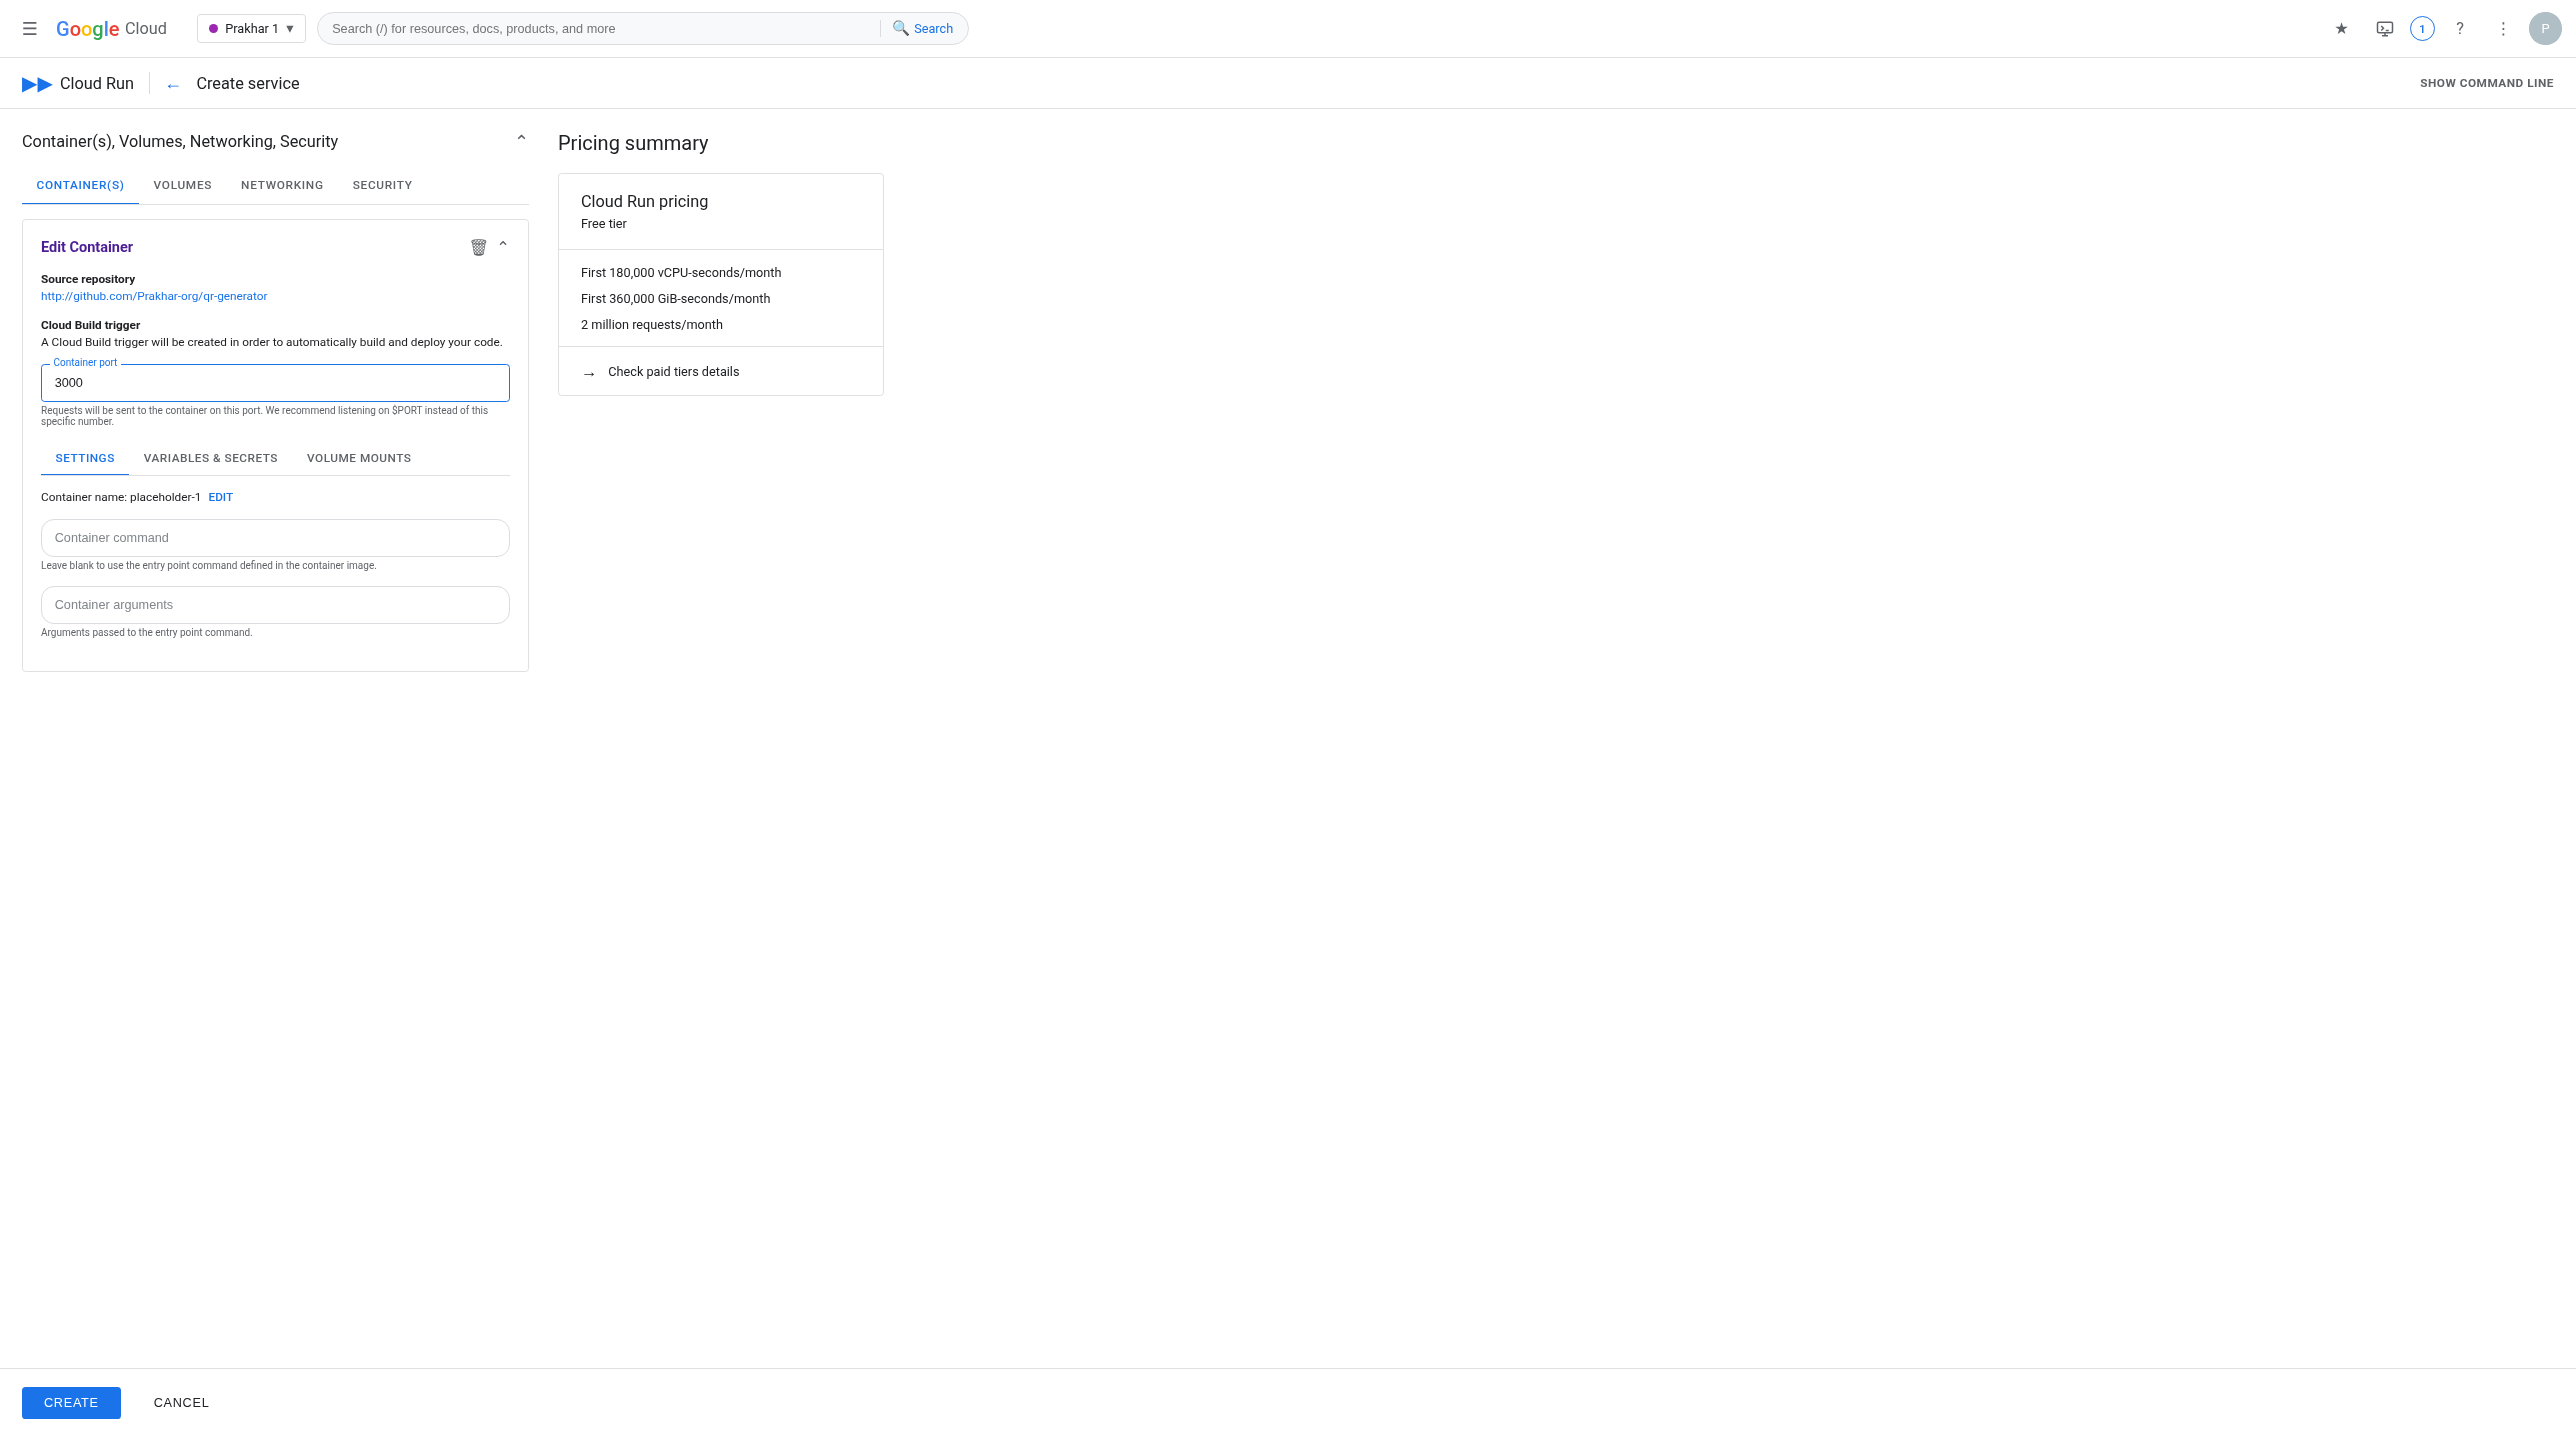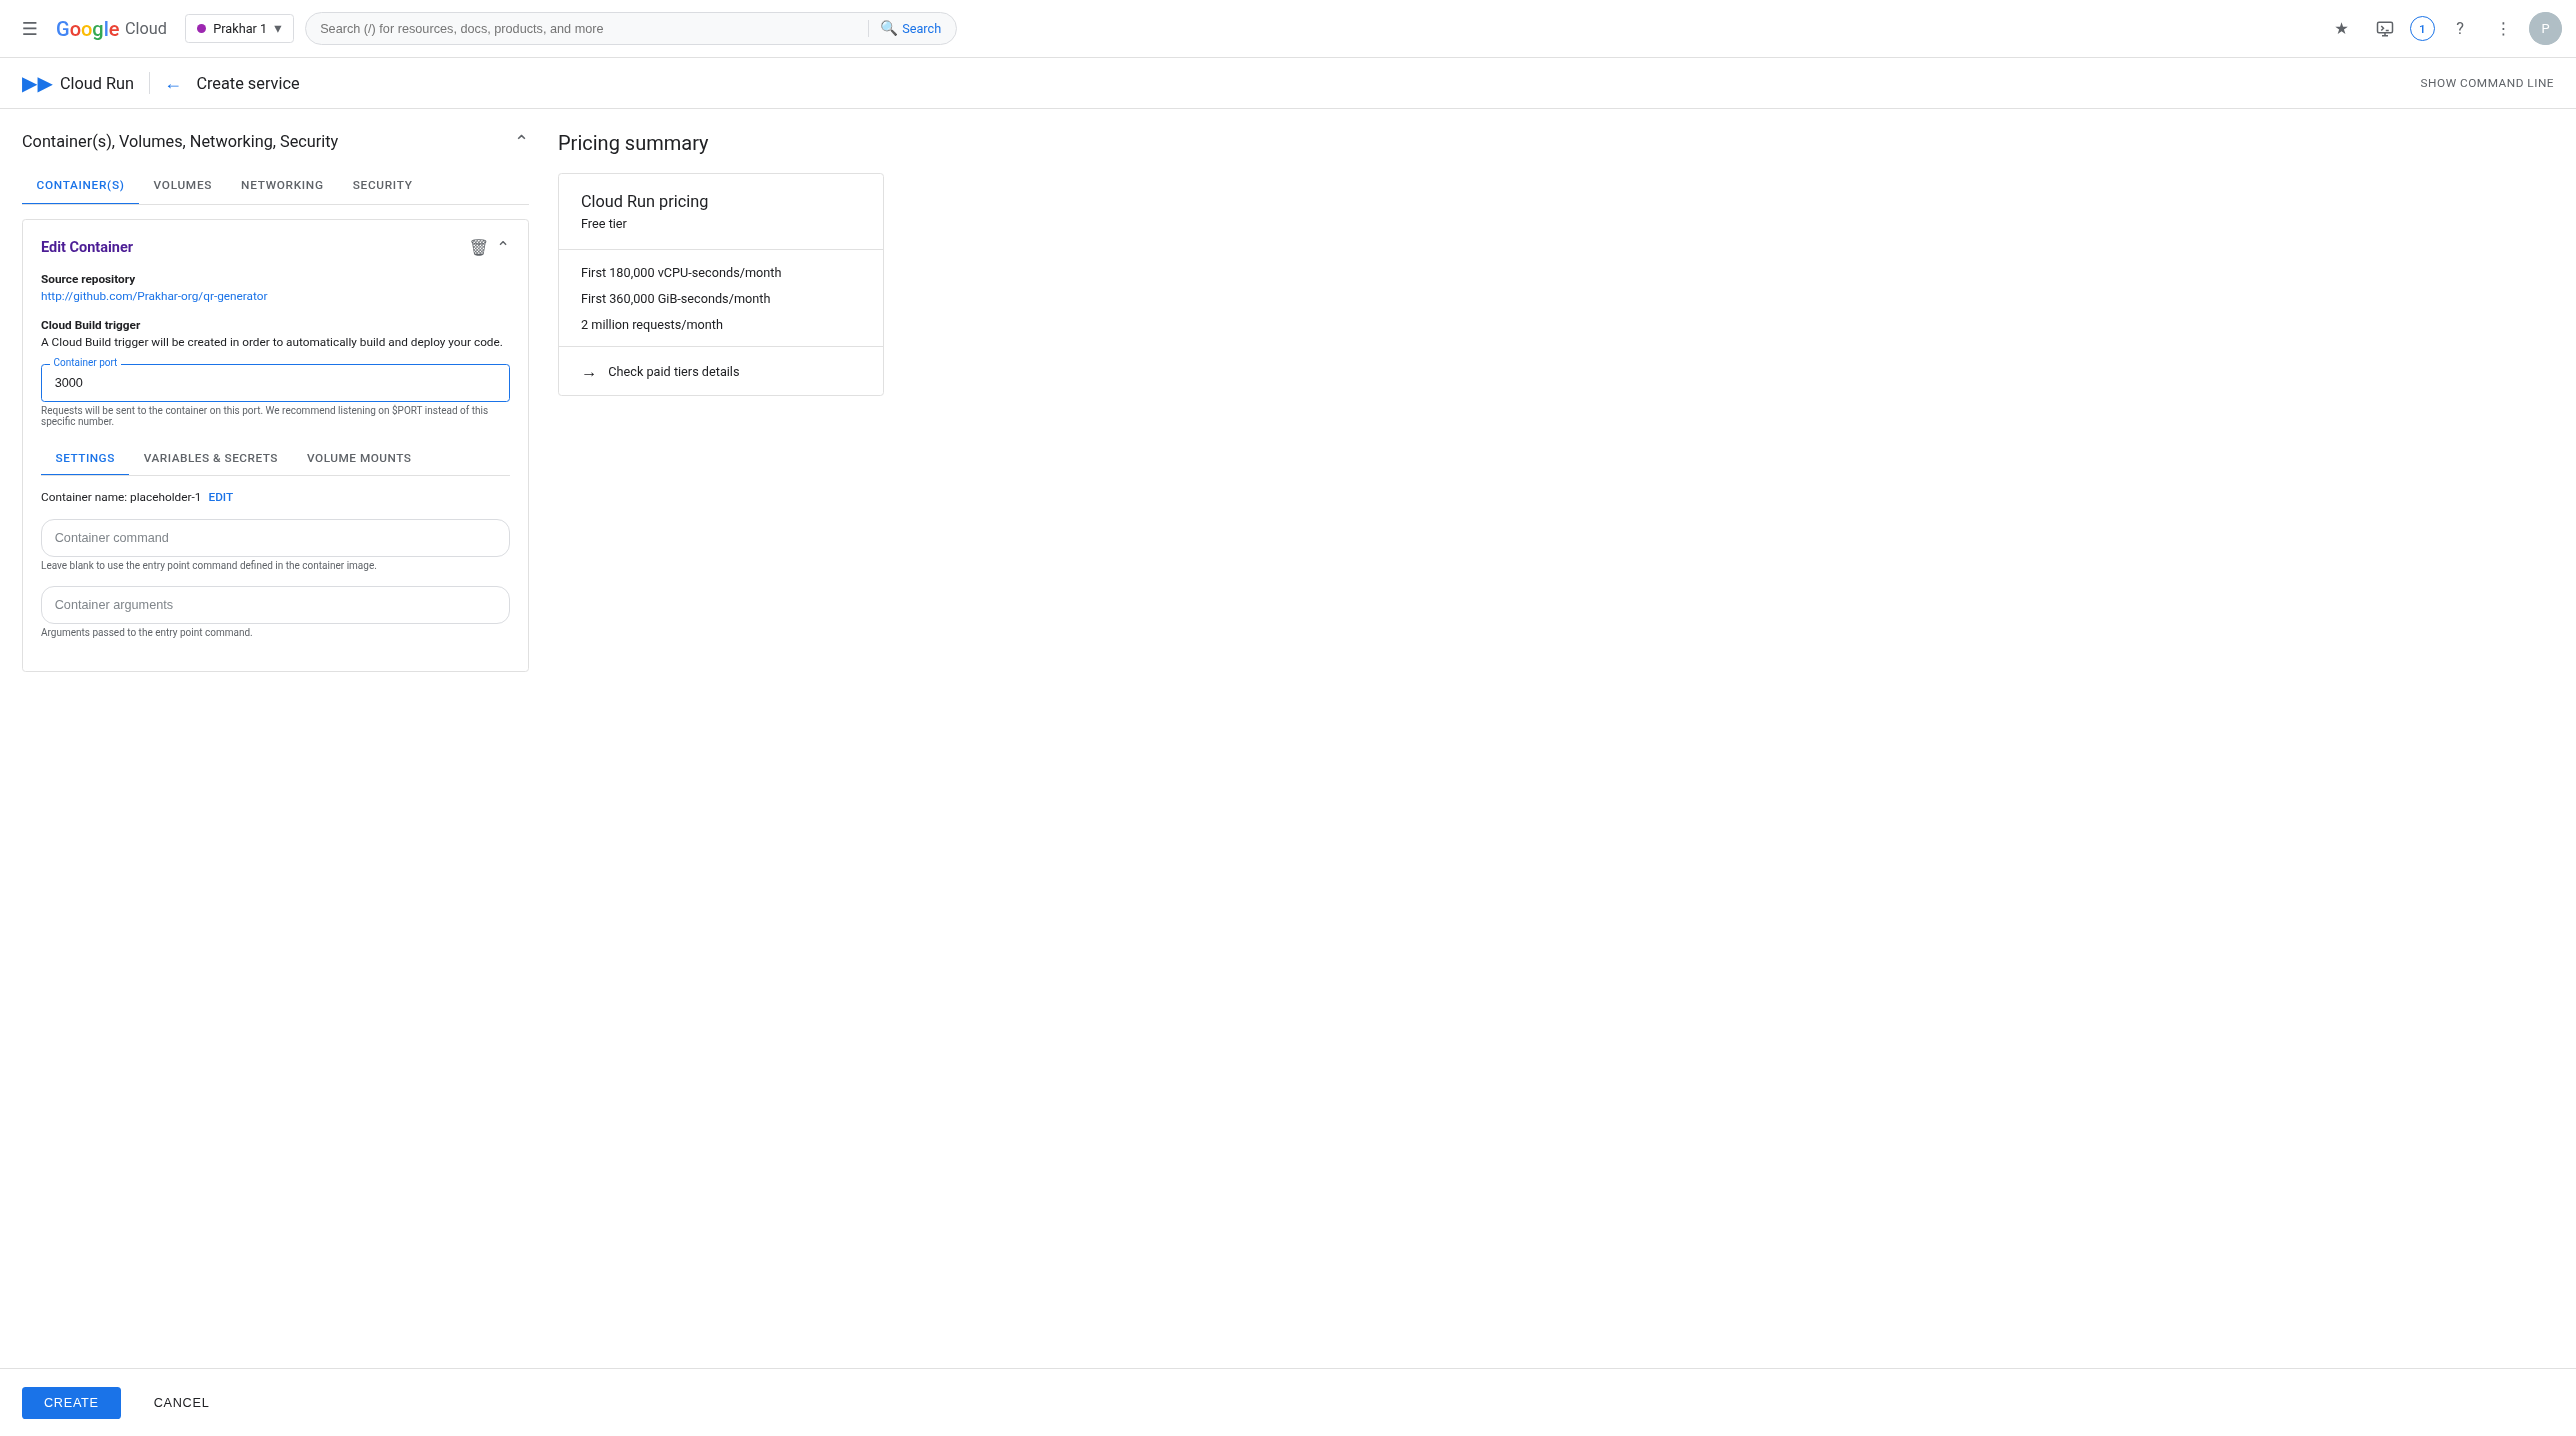--- a/index.html
+++ b/index.html
@@ -26,20 +26,21 @@
     .project-selector {
       display: flex;
       align-items: center;
       gap: 7.2px;
       border: 0.9px solid #dadce0;
       border-radius: 3.6px;
       padding: 5.4px 11px;
       cursor: pointer;
       font-size: 12.7px;
       color: #202124;
+      margin-left: 12px;
     }
     .project-dot { width: 9px; height: 9px; background: #9c27b0; border-radius: 50%; display: inline-block; }
     .search-bar {
       flex: 1;
       max-width: 652px;
       display: flex;
       align-items: center;
       border: 0.9px solid #dadce0;
       border-radius: 22px;
       padding: 7.2px 14.5px;
@@ -63,21 +64,21 @@
       align-items: center;
       height: 51px;
       padding: 0 22px;
       border-bottom: 0.9px solid #e0e0e0;
       gap: 14.5px;
     }
     .cloud-run-logo { display: flex; align-items: center; gap: 7.2px; font-size: 16.3px; color: #202124; }
     .separator { width: 0.9px; height: 22px; background: #dadce0; }
     .back-btn { color: #1a73e8; cursor: pointer; font-size: 18px; }
     .page-title { font-size: 16.3px; font-weight: 400; color: #202124; }
-    .show-cmd-btn { margin-left: auto; color: #5f6368; font-size: 11.8px; letter-spacing: 0.5px; cursor: pointer; font-weight: 400; }
+    .show-cmd-btn { margin-left: auto; color: #5f6368; font-size: 11.8px; letter-spacing: 0.5px; cursor: pointer; font-weight: 700; }
 
     
     .main-content { display: flex; padding: 22px 22px 72px 22px; gap: 29px; min-height: calc(100vh - 109px); }
 
     
     .left-panel { flex: 0 0 507px; }
 
     .section-header {
       display: flex;
       align-items: center;

